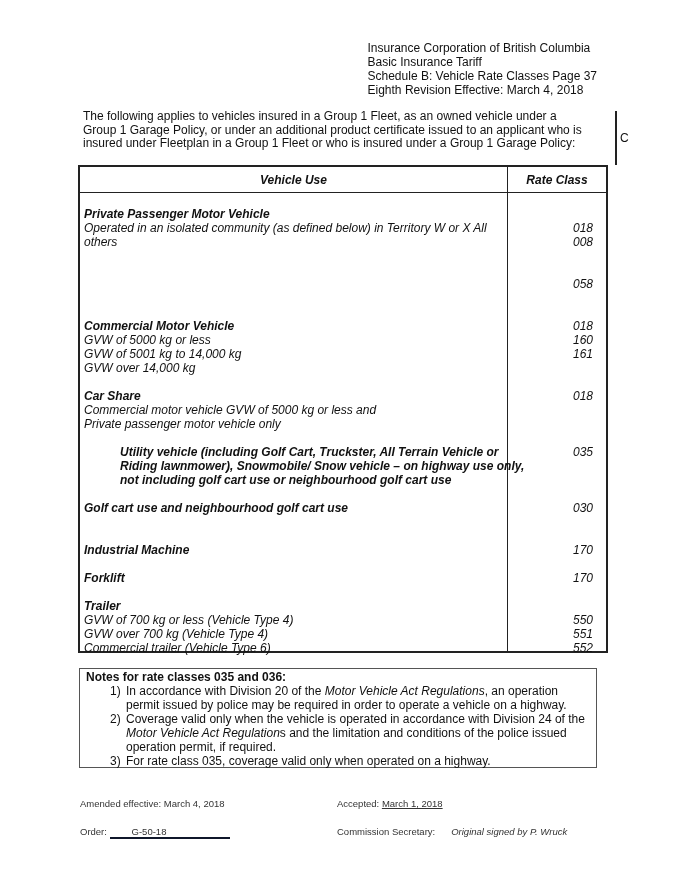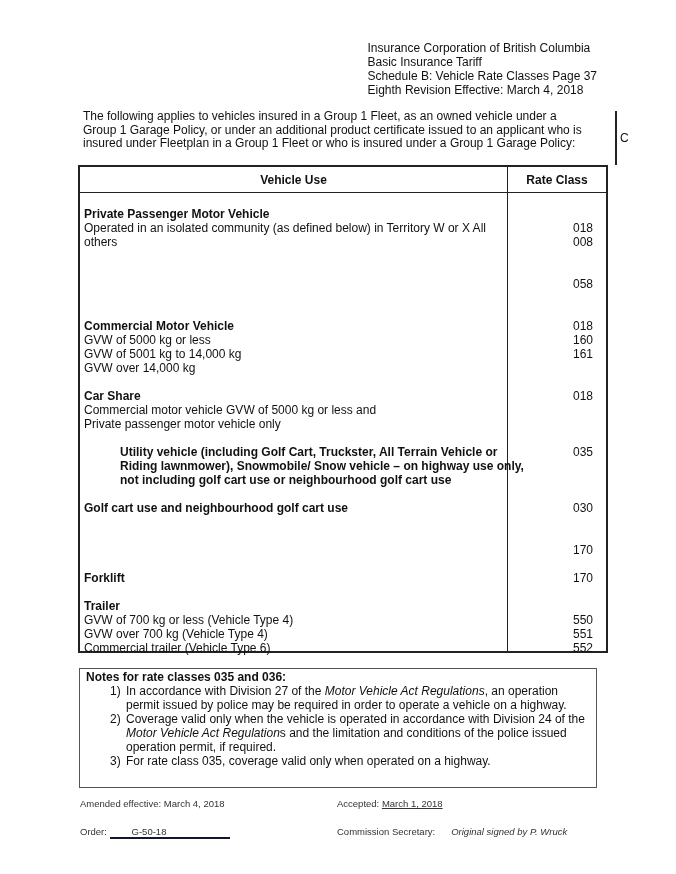--- a/index.html
+++ b/index.html
@@ -7,34 +7,34 @@
   body { position: relative; font-family: "Liberation Sans", sans-serif; color: #111111; font-size: 12px; line-height: 14px; overflow: hidden; }
 
   .header { position: absolute; right: 79px; top: 41px; text-align: left; font-size: 12px; line-height: 14px; }
   .header div { white-space: nowrap; }
 
   .intro { position: absolute; left: 83px; top: 110px; width: 500px; font-size: 12px; line-height: 13.5px; }
 
   .change-bar { position: absolute; left: 615px; top: 111px; width: 2px; height: 54px; background: #222; }
   .change-mark { position: absolute; left: 620px; top: 131px; font-size: 12px; }
 
-  .rate-table { position: absolute; left: 78px; top: 165px; width: 530px; height: 488px; border: 2px solid #222; }
+  .rate-table { position: absolute; left: 78px; top: 165px; width: 530px; height: 488px; border: 2px solid #222; font-style: italic; }
   .col-divider { position: absolute; left: 427px; top: 0; bottom: 0; width: 1px; background: #222; }
   .head-row { position: absolute; left: 0; right: 0; top: 0; height: 26px; border-bottom: 1px solid #222; }
   .head-use { position: absolute; left: 0; width: 427px; top: 6px; text-align: center; font-weight: bold; }
   .head-rate { position: absolute; left: 428px; right: 0; top: 6px; text-align: center; font-weight: bold; }
 
   .group { position: absolute; left: 4px; width: 424px; }
   .group .title { font-weight: bold; }
   .group .line { white-space: nowrap; }
   .rates { position: absolute; left: 428px; right: 13px; text-align: right; }
   .rates div { height: 14px; }
   .bold-block { font-weight: bold; margin-left: 36px; }
 
-  .notes { position: absolute; left: 79px; top: 668px; width: 518px; height: 120px; border: 1px solid #555; padding: 1px 6px; }
+  .notes { position: absolute; left: 79px; top: 668px; width: 518px; height: 100px; border: 1px solid #555; padding: 1px 6px; }
   .notes .ntitle { font-weight: bold; }
   .notes ol { list-style: none; }
   .notes li { position: relative; padding-left: 40px; }
   .notes li .num { position: absolute; left: 24px; top: 0; }
   .notes i { font-style: italic; }
 
   .footer { position: absolute; font-size: 9.5px; color: #333; white-space: nowrap; }
   .u { text-decoration: underline; }
   .order-line { display: inline-block; border-bottom: 2px solid #0f172a; width: 120px; padding-left: 22px; line-height: 11px; }
   .sig { font-style: italic; margin-left: 16px; }
@@ -105,20 +105,23 @@
     <div>035</div>
   </div>
 
   <div class="group" style="top:334px">
     <div class="title">Golf cart use and neighbourhood golf cart use</div>
   </div>
   <div class="rates" style="top:334px">
     <div>030</div>
   </div>
 
+  <div class="group" style="top:376px">
+    <div class="title">Industrial Machine</div>
+  </div>
   <div class="rates" style="top:376px">
     <div>170</div>
   </div>
 
   <div class="group" style="top:404px">
     <div class="title">Forklift</div>
   </div>
   <div class="rates" style="top:404px">
     <div>170</div>
   </div>
@@ -134,21 +137,21 @@
     <div>551</div>
     <div>552</div>
   </div>
 </div>
 
 <div class="notes">
   <div class="ntitle">Notes for rate classes 035 and 036:</div>
   <ol>
     <li>
       <span class="num">1)</span>
-      <span>In accordance with Division 27 of the </span><i>Motor Vehicle Act Regulations</i><span>, an operation permit issued by police may be required in order to operate a vehicle on a highway.</span>
+      <span>In accordance with Division 20 of the </span><i>Motor Vehicle Act Regulations</i><span>, an operation permit issued by police may be required in order to operate a vehicle on a highway.</span>
     </li>
     <li>
       <span class="num">2)</span>
       <span>Coverage valid only when the vehicle is operated in accordance with Division 24 of the </span><i>Motor Vehicle Act Regulation</i><span>s and the limitation and conditions of the police issued operation permit, if required.</span>
     </li>
     <li>
       <span class="num">3)</span>
       <span>For rate class 035, coverage valid only when operated on a highway.</span>
     </li>
   </ol>

